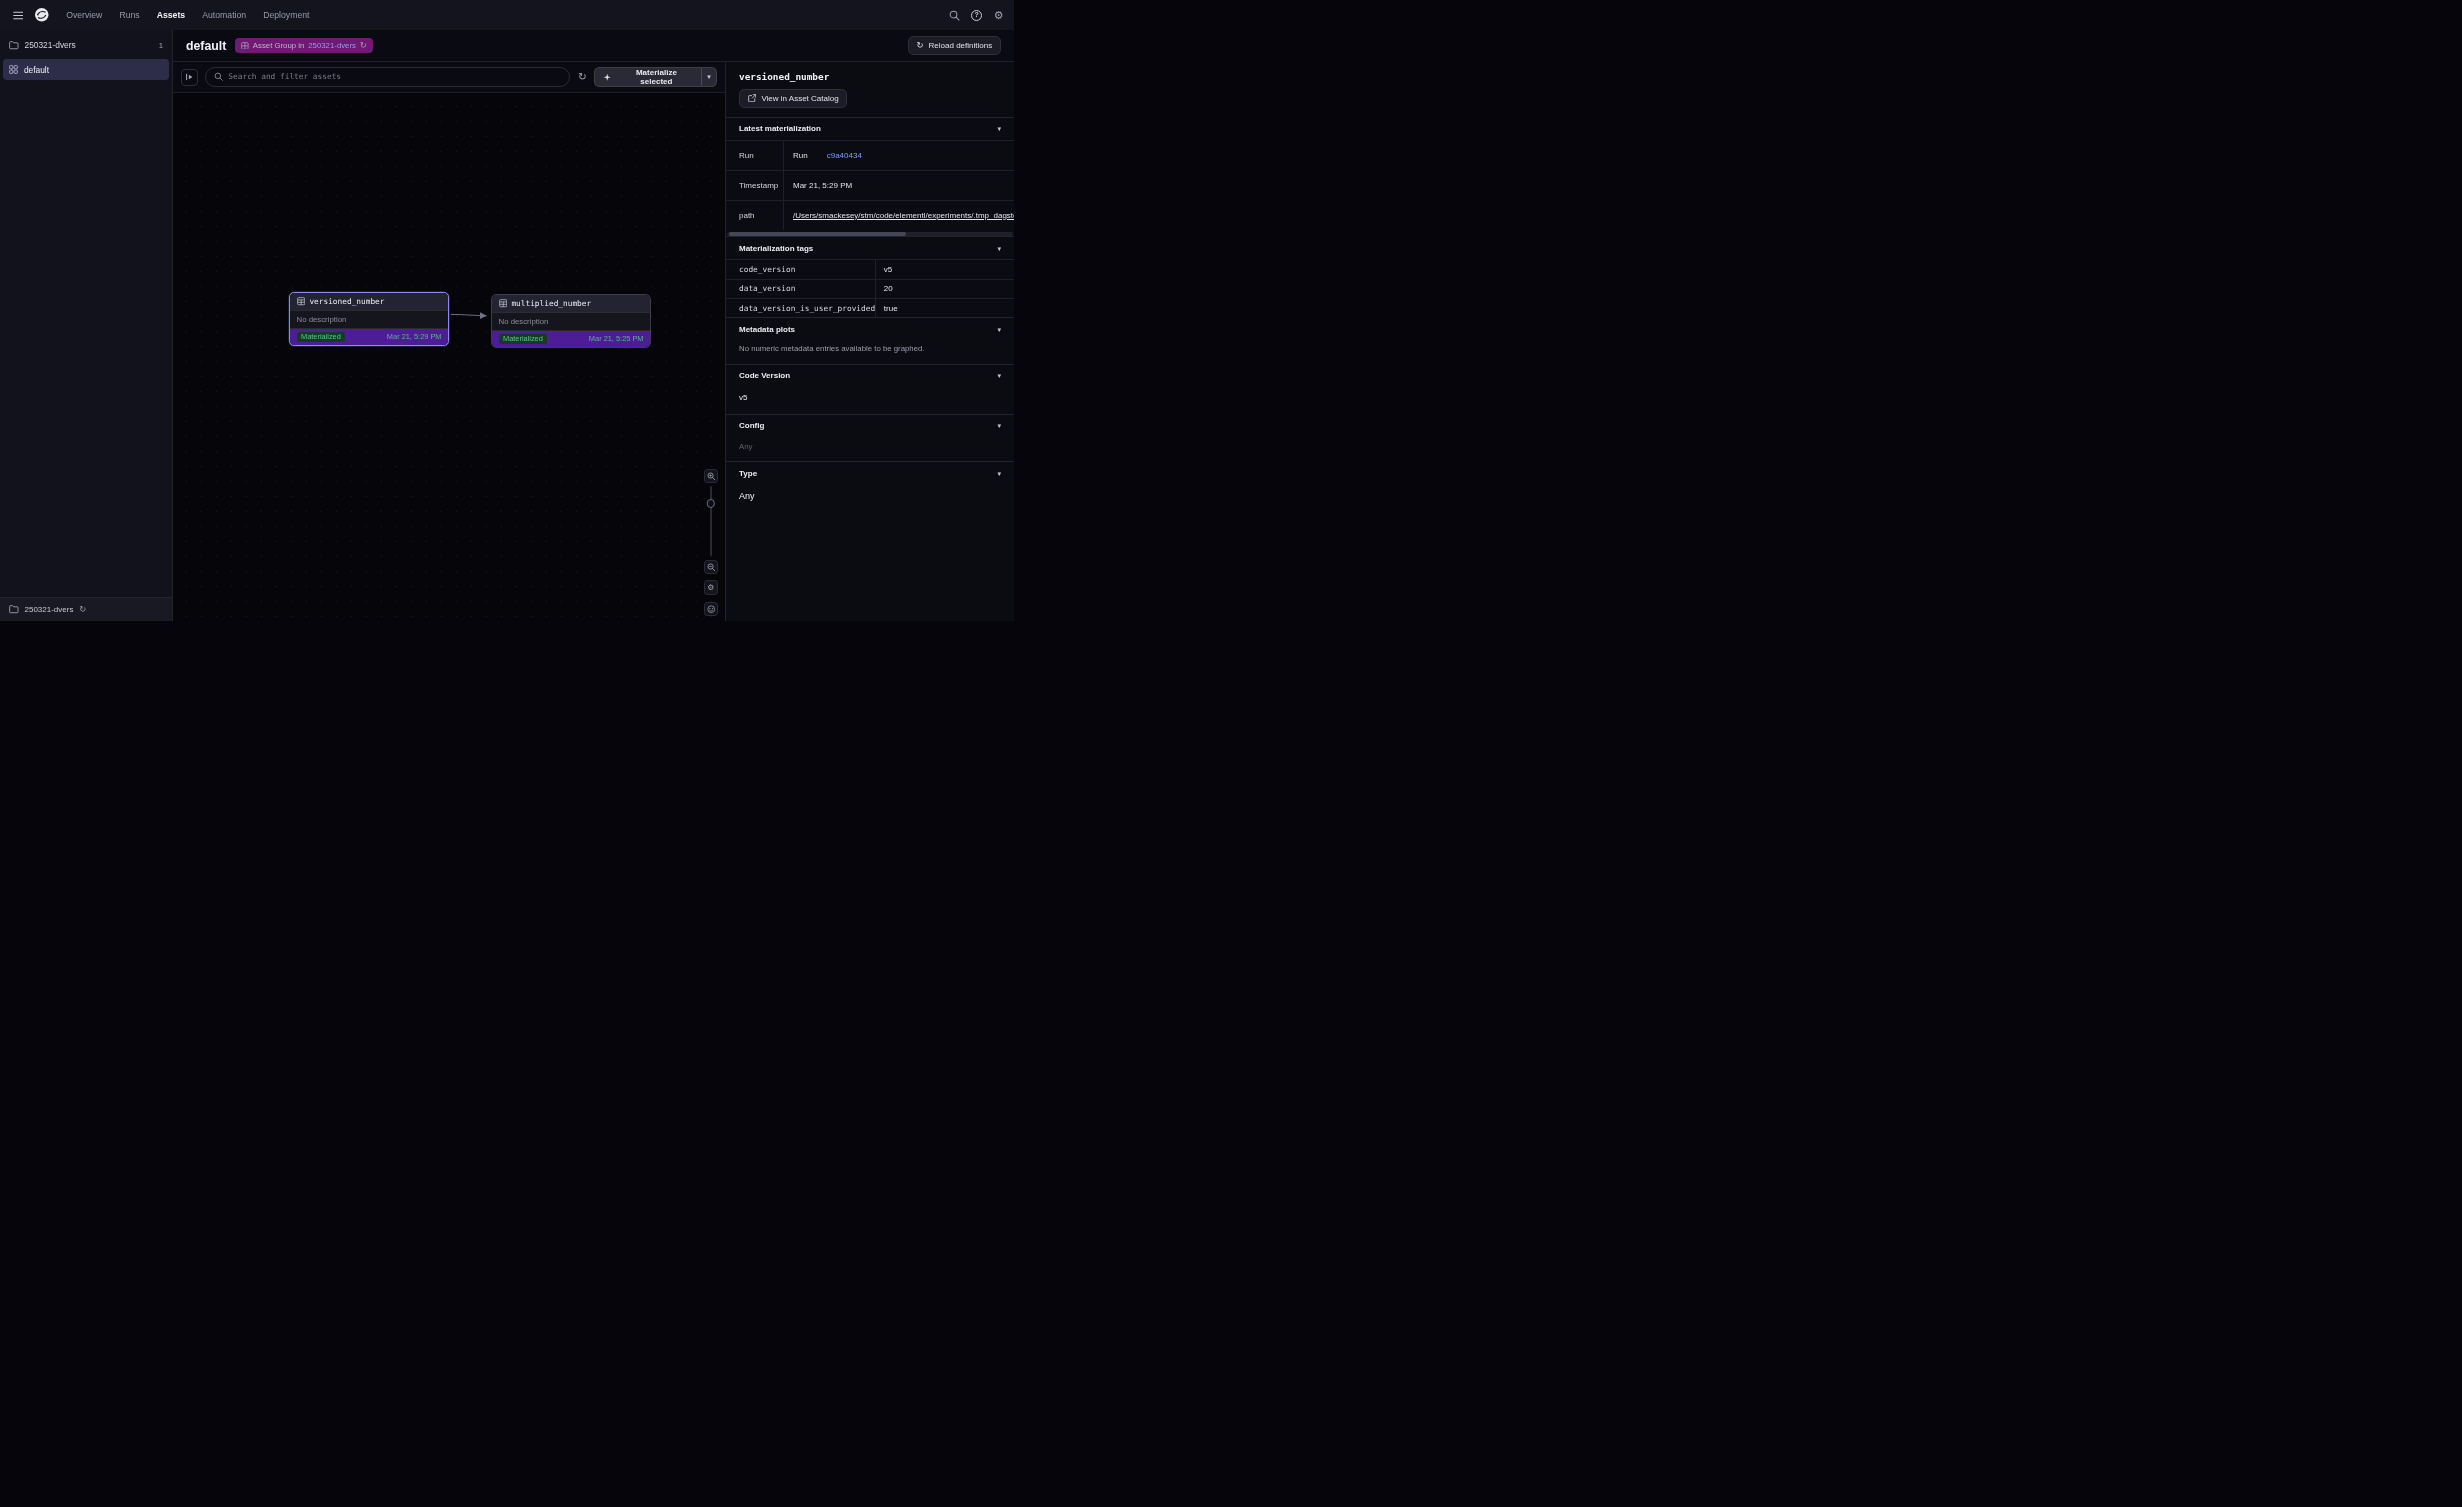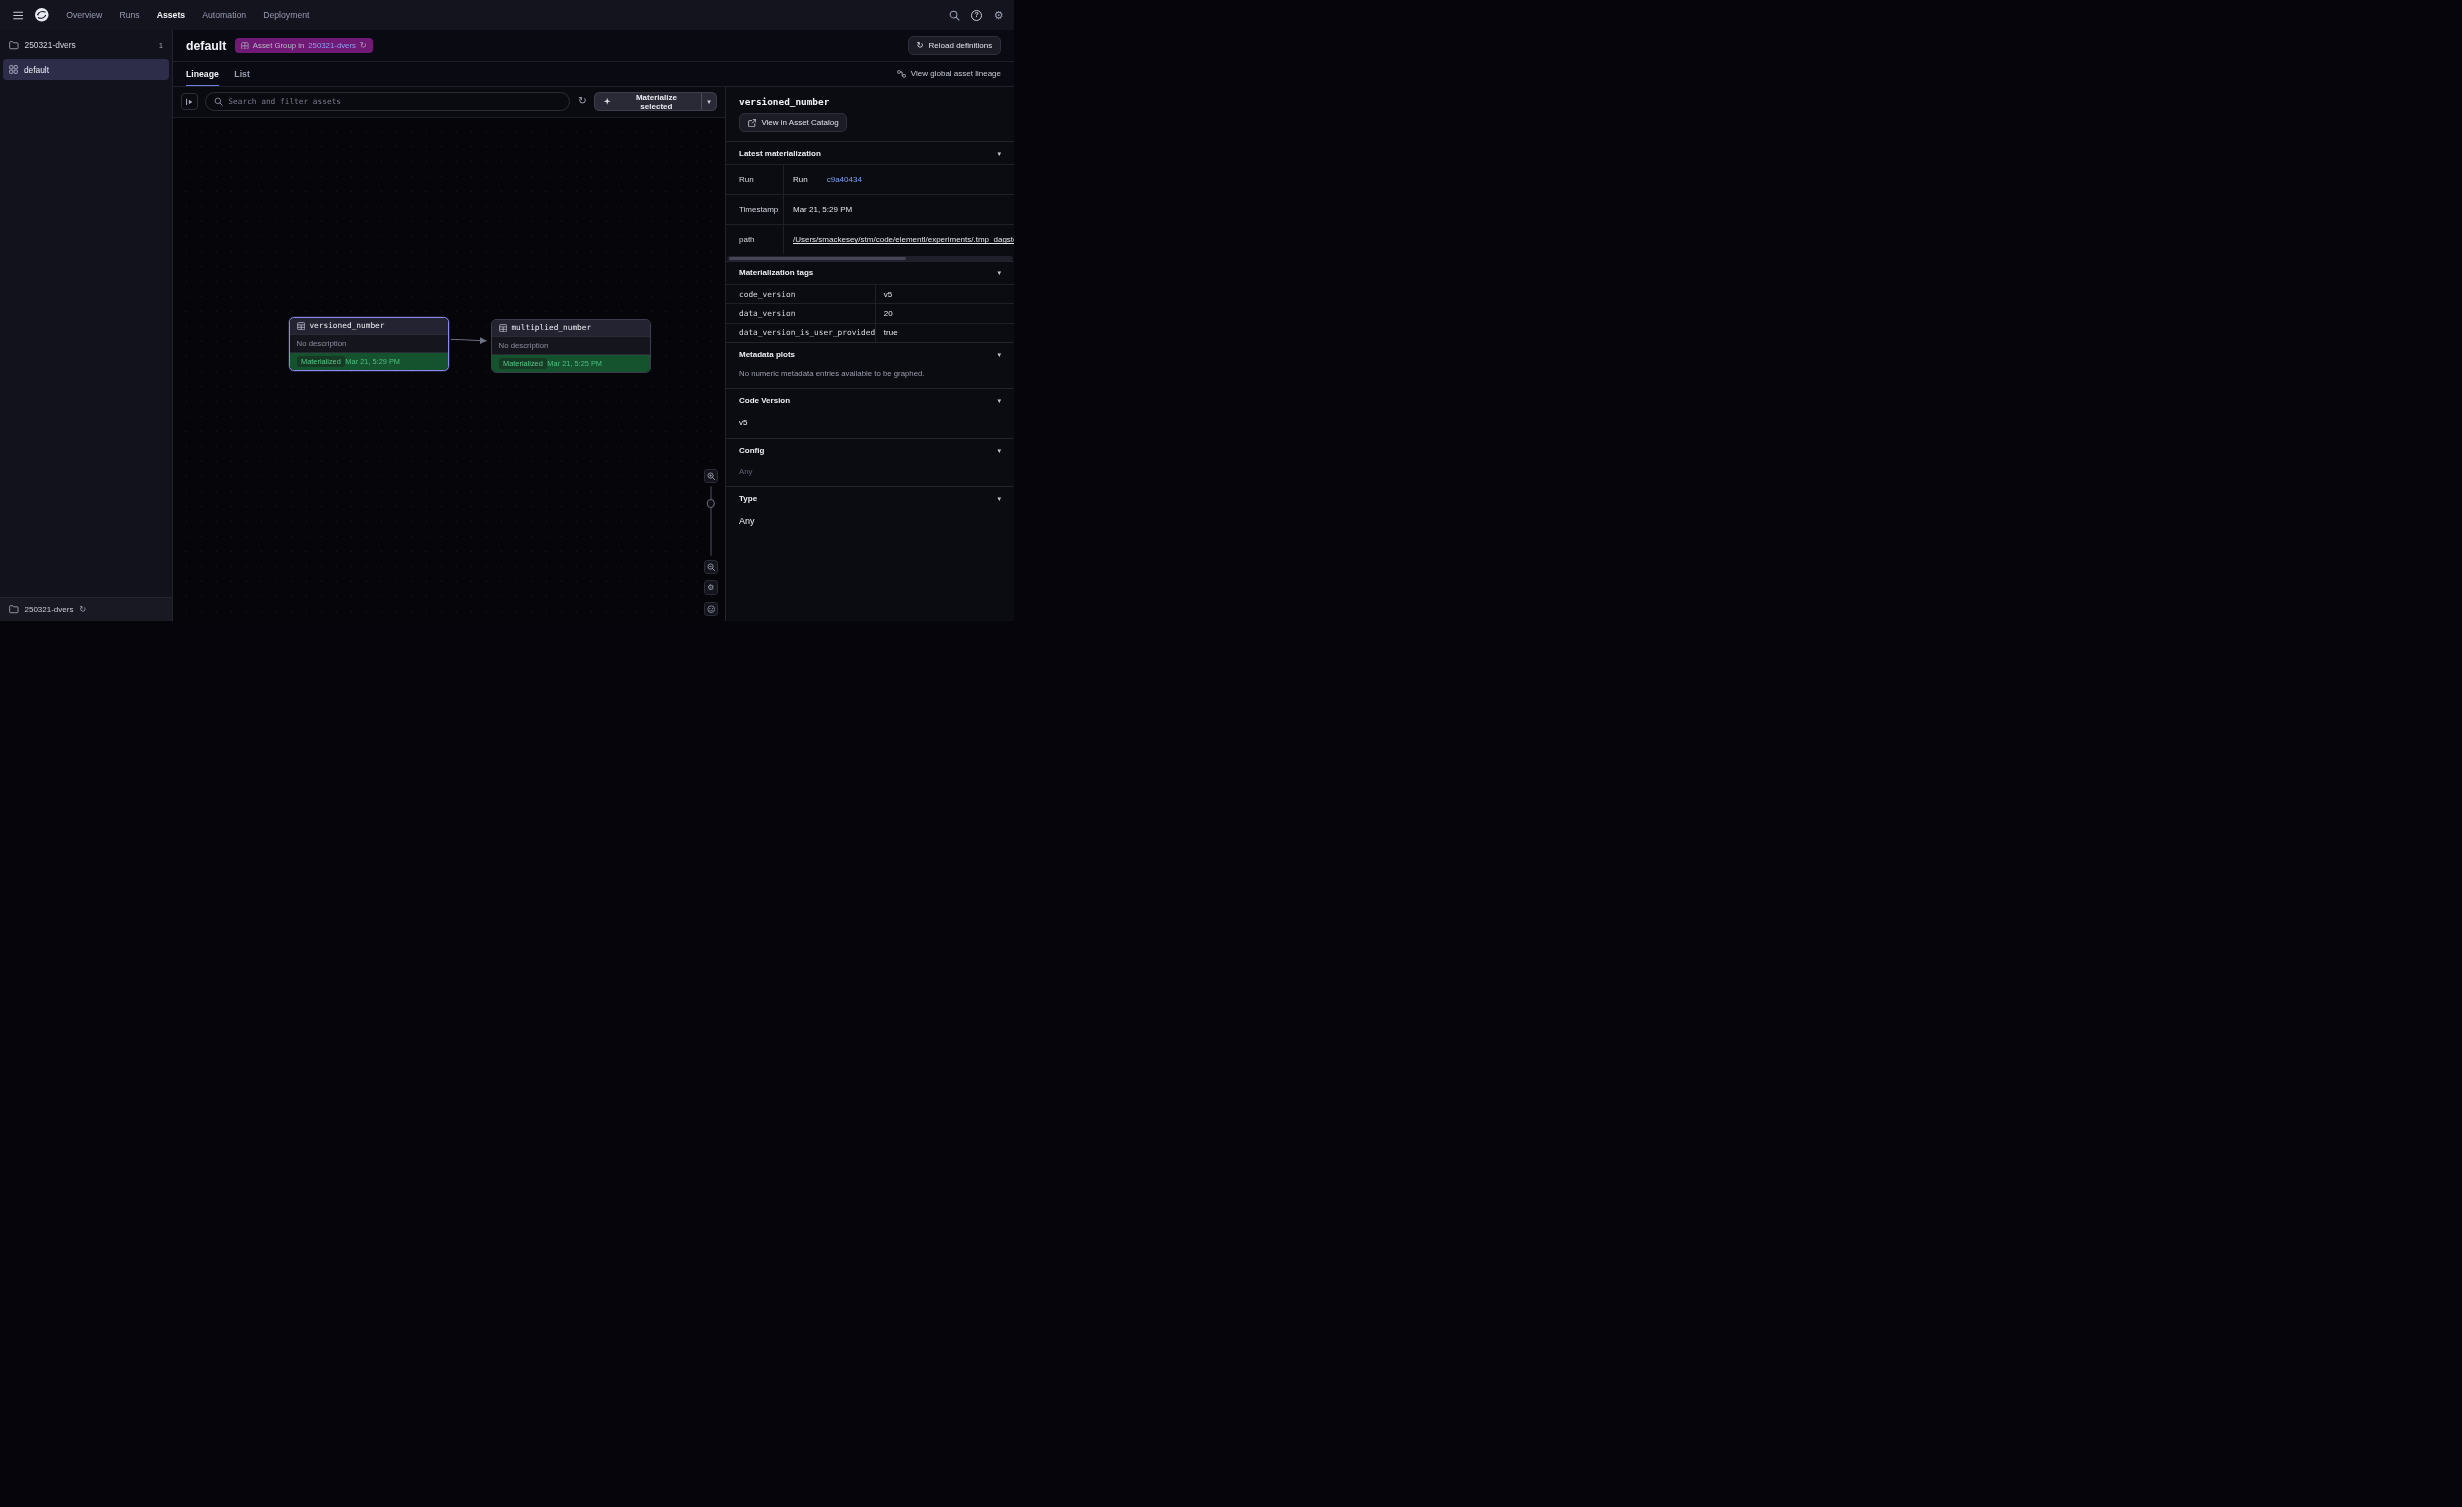--- a/index.html
+++ b/index.html
@@ -80,21 +80,21 @@
     background-size:15px 15px; background-position:5.8px 5.8px; overflow:hidden; }
 
   
   .node { position:absolute; width:160px; border:0.6px solid #3c3c4c; border-radius:5.2px; overflow:hidden;
     background:#15151e; }
   .node.selected { border:1.3px solid #8c8af2; box-shadow:0 0 0 0.6px rgba(140,138,242,.35); }
   .node-head { display:flex; align-items:center; gap:4.5px; padding:3.9px 6.5px; background:#232331;
     font-family:"DejaVu Sans Mono",monospace; font-size:7.8px; color:#edeef4; }
   .node-body { padding:3.9px 6.5px; background:#15151e; color:#8a8e9b; font-size:7.8px;
     border-top:0.6px solid #2a2a36; border-bottom:0.6px solid #2a2a36; }
-  .node-foot { display:flex; justify-content:flex-start; align-items:center; background:#14532d;
+  .node-foot { display:flex; justify-content:space-between; align-items:center; background:#4c1d95;
     padding:3.2px 6.5px; font-size:7.4px; color:#4fbd80; }
   .status-chip { background:#173a24; border-radius:2.6px; padding:0.6px 4.5px; color:#57c98a; }
 
   .edge-svg { position:absolute; left:276px; top:215px; }
 
   
   .zoom-stack { position:absolute; right:7.1px; bottom:5.2px; width:14.2px; display:flex; flex-direction:column; align-items:center; }
   .zbtn { width:14.2px; height:14.2px; background:#14141d; border:0.6px solid #2c2c38; border-radius:3.2px;
     color:#a6aab8; display:flex; align-items:center; justify-content:center; font-size:7.8px; }
   .zslider { position:relative; width:14.2px; height:70px; margin:3.2px 0; }
@@ -229,38 +229,20 @@
         <span>Asset Group in</span>
         <a>250321-dvers</a>
         <span class="refresh-glyph">↻</span>
       </div>
       <button class="btn reload-btn">
         <span class="refresh-glyph" style="color:#dfe1e8">↻</span>
         <span>Reload definitions</span>
       </button>
     </div>
 
-    <div class="tabs-row">
-      <div class="tabs">
-        <div class="tab active">Lineage</div>
-        <div class="tab">List</div>
-      </div>
-      <a class="global-link">
-        <span>
-          <svg width="9" height="7.8" viewBox="0 0 14 12">
-              <g stroke="#c6cad4" stroke-width="1.2" fill="none">
-                <rect x="1" y="1" width="4" height="4" rx="1"></rect>
-                <rect x="9" y="7" width="4" height="4" rx="1"></rect>
-                <path d="M5 3 H8 V9 H9"></path>
-              </g>
-            </svg>
-        </span>
-        <span>View global asset lineage</span>
-      </a>
-    </div>
 
     <div class="content-row">
 
       <div class="graph-col">
         <div class="graph-toolbar">
           <button class="tool-btn">
             <svg width="9" height="7.8" viewBox="0 0 14 12">
                 <line x1="2.5" y1="1" x2="2.5" y2="11" stroke="currentColor" stroke-width="1.6"></line>
                 <path d="M6 2.5 L11.5 6 L6 9.5 Z" fill="currentColor"></path>
               </svg>

